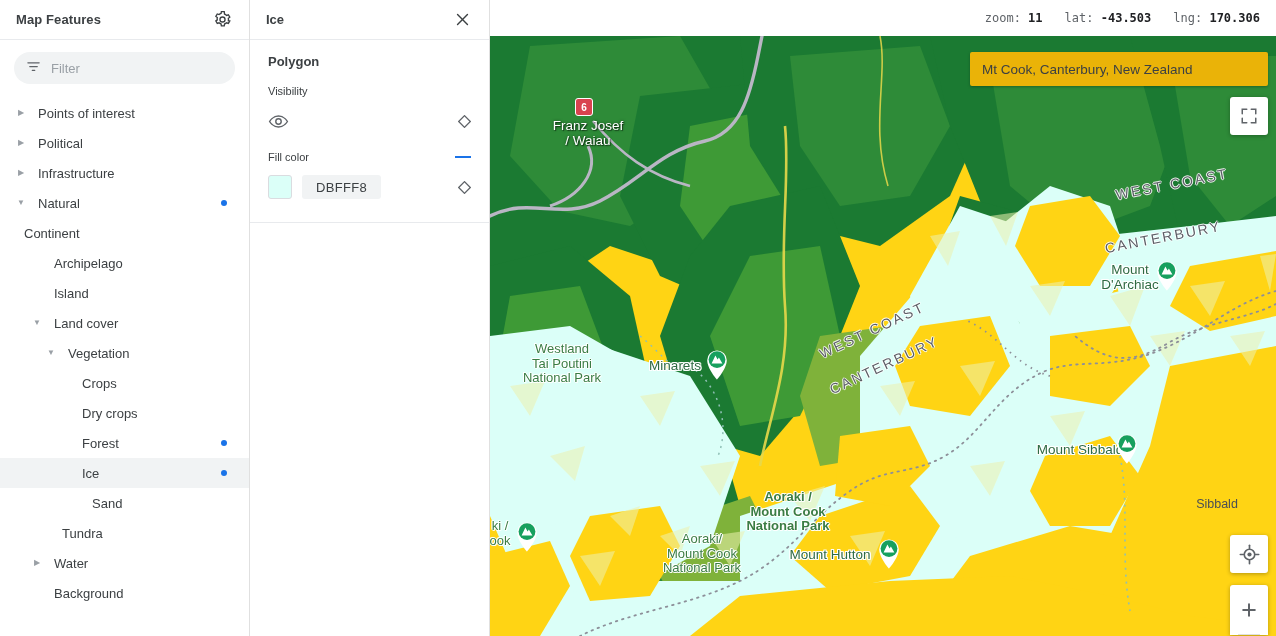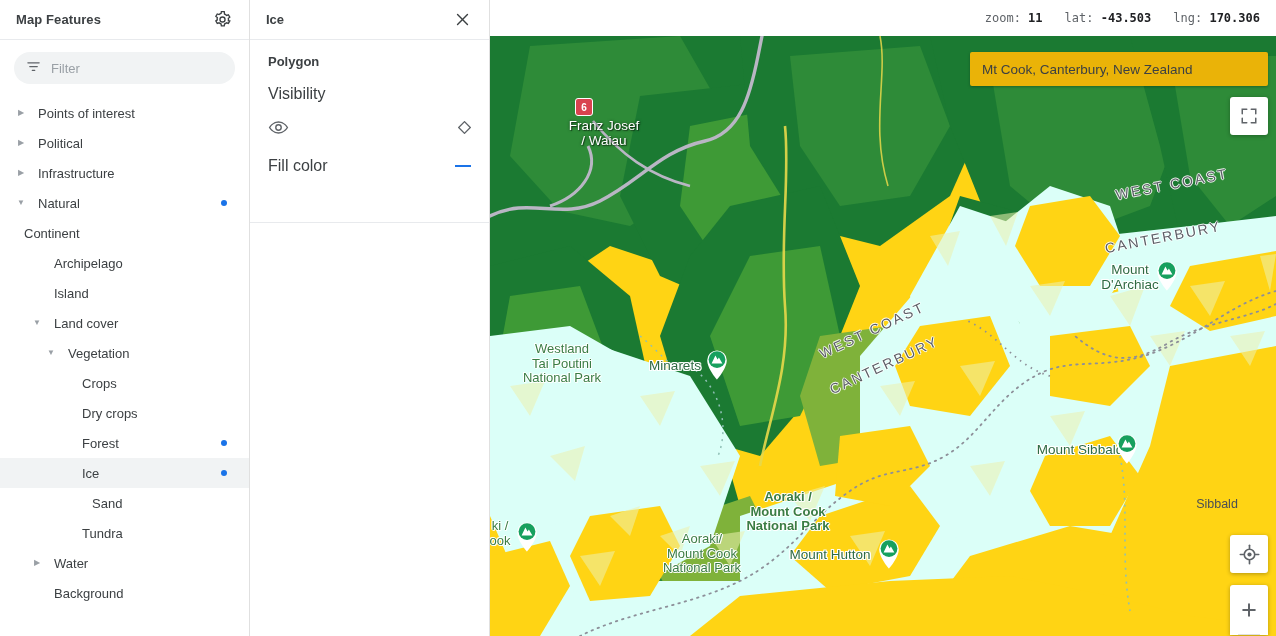--- a/index.html
+++ b/index.html
@@ -75,21 +75,21 @@
     padding: 0 16px; border-bottom: 1px solid #e8eaed;
   }
   .props-title { font-size: 13px; font-weight: bold; color: #3c4043; }
   .close-btn { width: 22px; height: 22px; display:flex;align-items:center;justify-content:center; cursor:pointer; }
   .props-body { padding: 14px 18px 0 18px; }
   .section-title { font-size: 13px; font-weight: bold; color: #3c4043; margin-bottom: 16px; }
   .prop-label-row {
     display: flex; align-items: center; justify-content: space-between;
     margin-bottom: 10px;
   }
-  .prop-label { font-size: 16px; color: #3c4043; }
+  .prop-label { font-size: 11px; color: #3c4043; }
   .dash { width: 16px; height: 2px; background: #1a73e8; }
   .prop-ctl-row {
     display: flex; align-items: center; justify-content: space-between;
     height: 28px; margin-bottom: 16px;
   }
   .eye-btn { cursor: pointer; display: flex; align-items: center; }
   .kf { width: 14px; height: 14px; cursor: pointer; display:flex;align-items:center;justify-content:center;}
   .color-row { display: flex; align-items: center; gap: 10px; }
   .swatch {
     width: 24px; height: 24px; border-radius: 3px;
@@ -253,21 +253,21 @@
         </div>
         <div class="tree-row selected" style="padding-left: 58px;">
           <span class="tw"></span>
           <span class="tree-label" style="margin-left: 10px;">Ice</span>
           <span class="dot"></span>
         </div>
         <div class="tree-row" style="padding-left: 58px;">
           <span class="tw"></span>
           <span class="tree-label" style="margin-left: 20px;">Sand</span>
         </div>
-        <div class="tree-row" style="padding-left: 58px;">
+        <div class="tree-row" style="padding-left: 38px;">
           <span class="tw"></span>
           <span class="tree-label" style="margin-left: 10px;">Tundra</span>
         </div>
         <div class="tree-row" style="padding-left: 30px;">
           <span class="tw">▶</span>
           <span class="tree-label" style="margin-left: 10px;">Water</span>
         </div>
         <div class="tree-row" style="padding-left: 30px;">
           <span class="tw"></span>
           <span class="tree-label" style="margin-left: 10px;">Background</span>
@@ -302,20 +302,31 @@
         <span class="kf">
           <svg width="13" height="13" viewBox="0 0 12 12" fill="none" stroke="#5f6368" stroke-width="1.2">
             <rect x="2.2" y="2.2" width="7.6" height="7.6" transform="rotate(45 6 6)"></rect>
           </svg>
         </span>
       </div>
 
       <div class="prop-label-row">
         <span class="prop-label">Fill color</span>
         <span class="dash"></span>
+      </div>
+      <div class="prop-ctl-row">
+        <span class="color-row">
+          <span class="swatch" id="swatch" style="background: rgb(219, 255, 248);"></span>
+          <span class="hexfield">DBFFF8</span>
+        </span>
+        <span class="kf">
+          <svg width="13" height="13" viewBox="0 0 12 12" fill="none" stroke="#5f6368" stroke-width="1.2">
+            <rect x="2.2" y="2.2" width="7.6" height="7.6" transform="rotate(45 6 6)"></rect>
+          </svg>
+        </span>
       </div>
     </div>
     <div class="props-divider"></div>
   </div>
 
   <div class="mapwrap">
 
     <div class="map-topbar">
       <span class="coord"><span>zoom:</span> <b>11</b></span>
       <span class="coord"><span>lat:</span> <b>-43.503</b></span>
@@ -445,21 +456,21 @@
       </div>
       <div class="map-btn btn-zoomin">
         <svg width="20" height="20" viewBox="0 0 24 24" stroke="#5f6368" stroke-width="2.4" stroke-linecap="round">
           <line x1="12" y1="5" x2="12" y2="19"></line>
             <line x1="5" y1="12" x2="19" y2="12"></line>
         </svg>
         <span class="sep"></span>
       </div>
 
       <div id="overlay">
-          <div class="mlabel lbl-place" style="left: 114px; top: 97px; transform: translate(-50%, -50%);">Franz Josef
+          <div class="mlabel lbl-place" style="left: 98px; top: 97px; transform: translate(-50%, -50%);">Franz Josef
 / Waiau</div>
           <div class="mlabel lbl-park" style="left: 72px; top: 328px; transform: translate(-50%, -50%);">Westland
 Tai Poutini
 National Park</div>
           <div class="mlabel lbl-poi" style="left: 185px; top: 329px; transform: translate(-50%, -50%);">Minarets</div>
           <div class="mlabel lbl-poi" style="left: 640px; top: 241px; transform: translate(-50%, -50%);">Mount
 D'Archiac</div>
           <div class="mlabel lbl-poi" style="left: 590px; top: 413px; transform: translate(-50%, -50%);">Mount Sibbald</div>
           <div class="mlabel lbl-poi" style="left: 340px; top: 518px; transform: translate(-50%, -50%);">Mount Hutton</div>
           <div class="mlabel lbl-park" style="left: 298px; top: 476px; transform: translate(-50%, -50%); font-weight: bold;">Aoraki /

